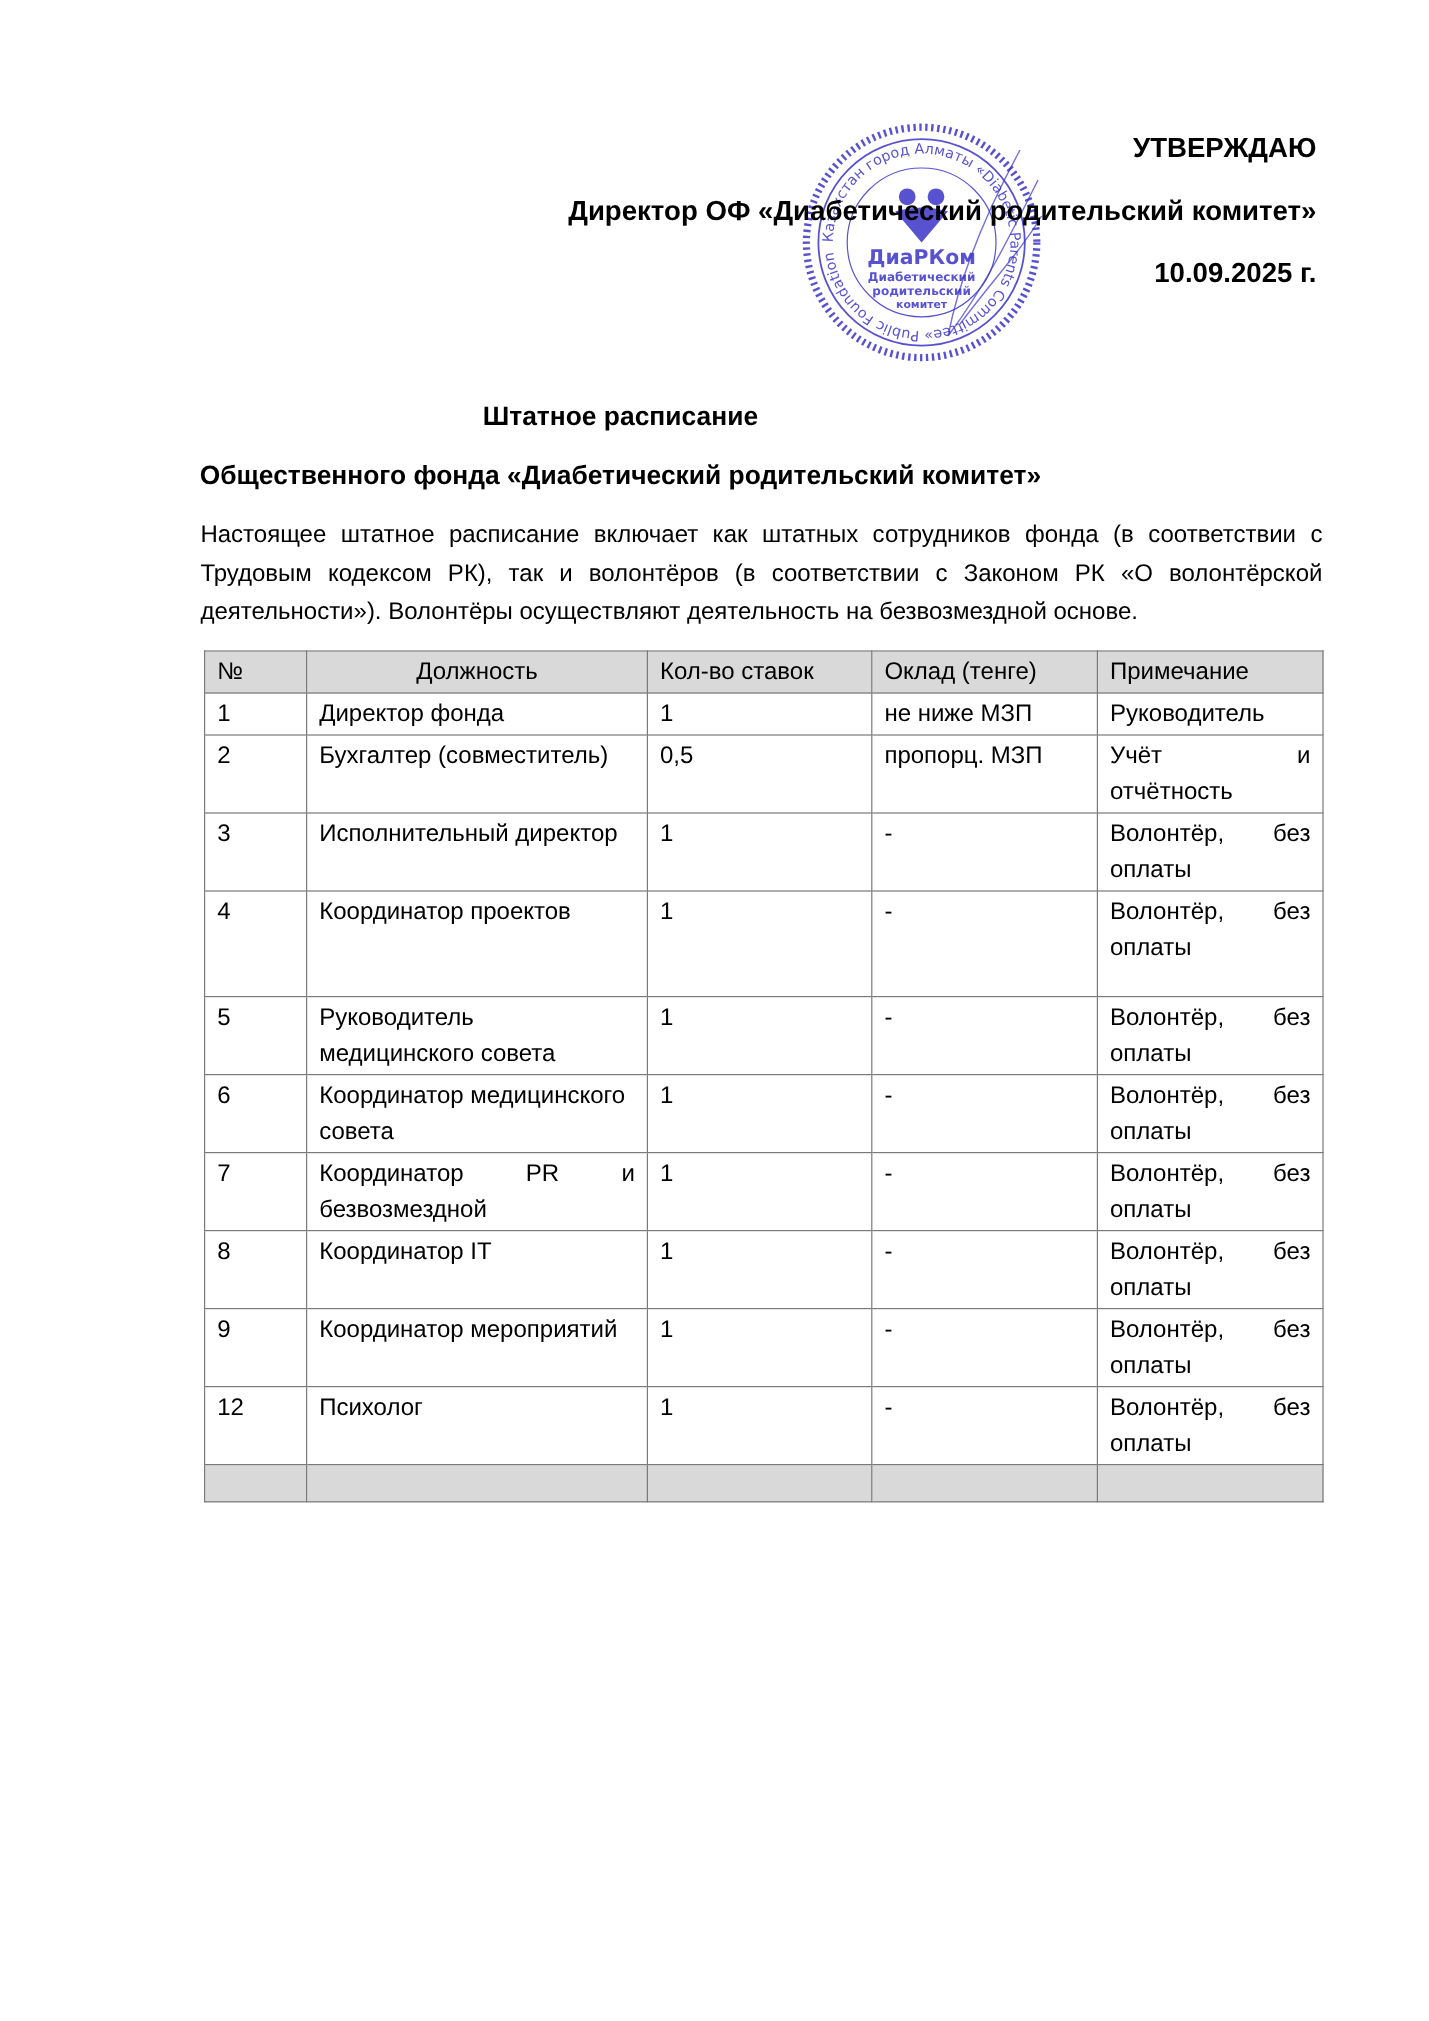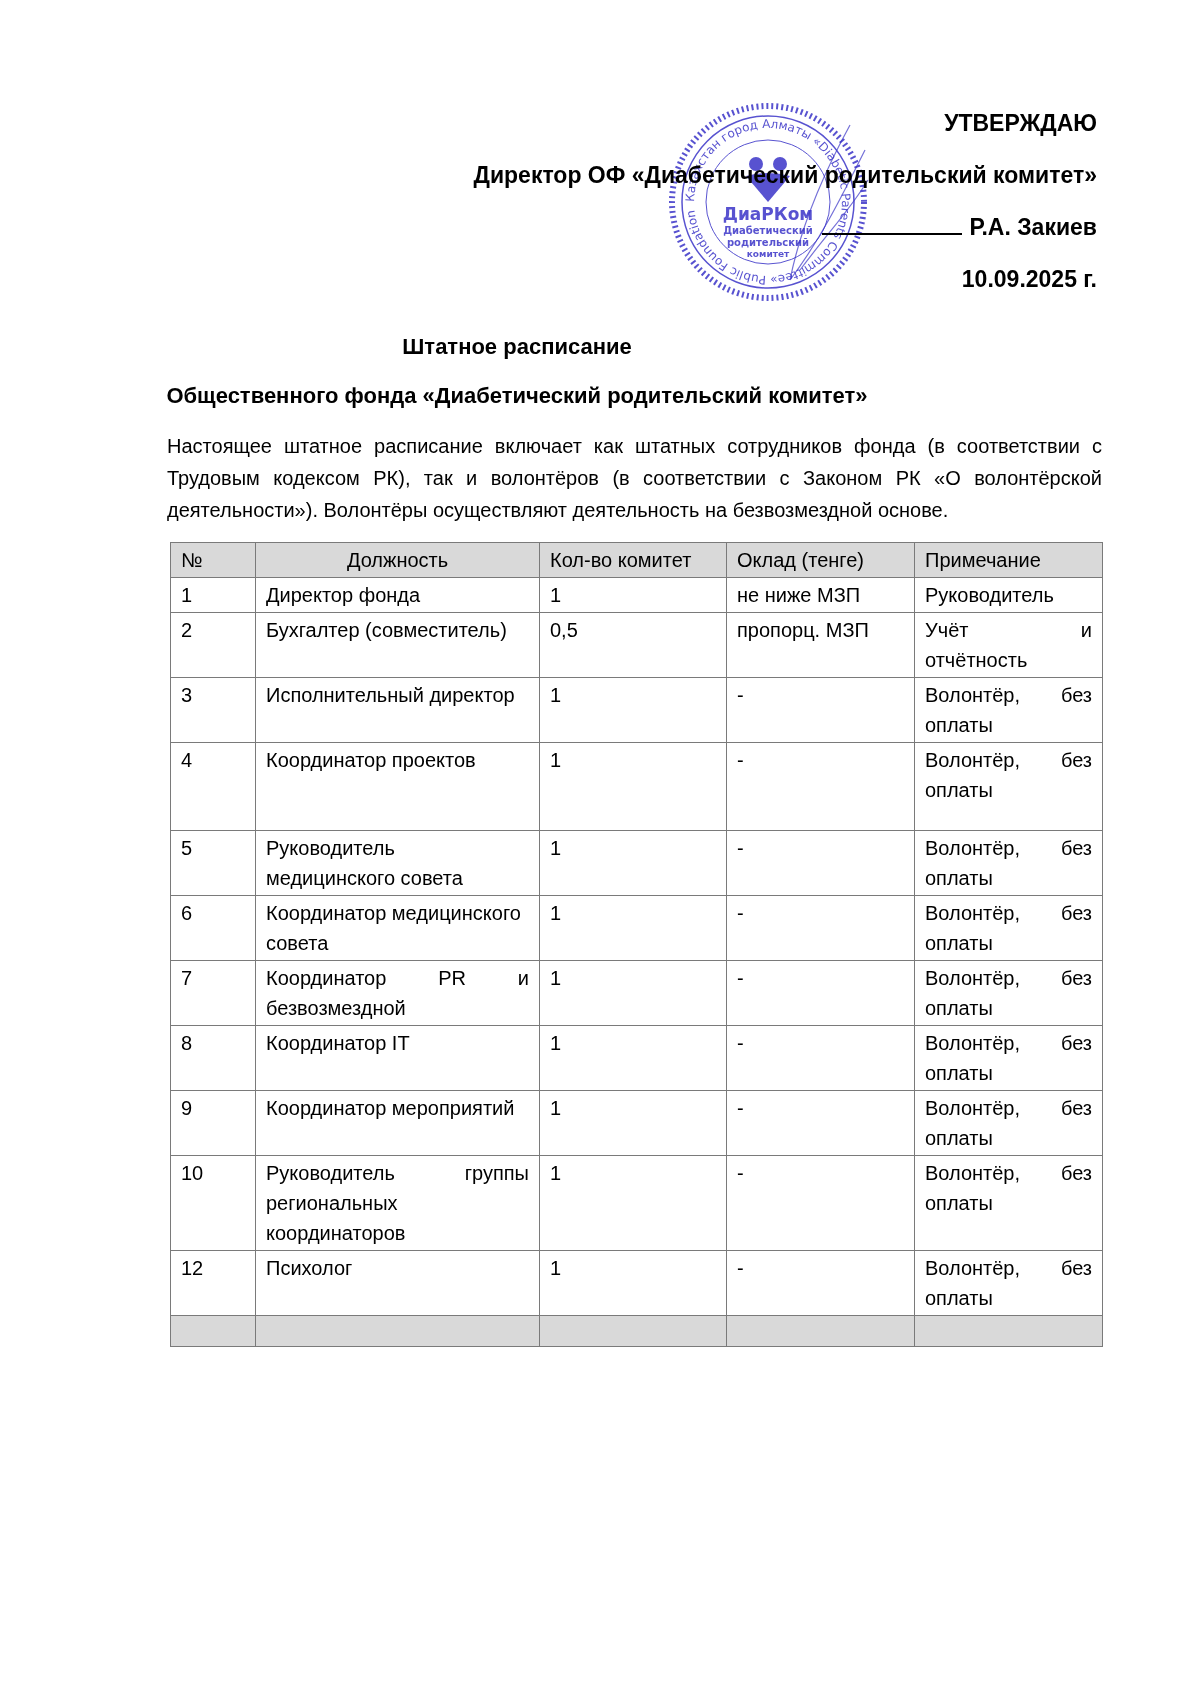--- a/index.html
+++ b/index.html
@@ -39,35 +39,34 @@
   <text x="100" y="155" text-anchor="middle" font-size="9" font-weight="bold" fill="#3b35c8" font-family="DejaVu Sans, sans-serif">комитет</text>
 </svg>
 
 <svg style="position:absolute;left:780px;top:120px;width:90px;height:170px;" viewBox="0 0 90 170">
   <path d="M70,5 C40,60 20,110 10,160 M10,160 C40,120 60,80 85,30 M20,150 C50,110 70,90 88,60" fill="none" stroke="#3b35c8" stroke-width="1.2" opacity="0.7"></path>
 </svg>
 
 <div class="approval">
   <div>УТВЕРЖДАЮ</div>
   <div>Директор ОФ «Диабетический родительский комитет»</div>
-  <div><span class="sigline"></span><span>Р.А. Закиев</span></div>
   <div>10.09.2025 г.</div>
 </div>
 
 <div class="title" style="top:334px;">Штатное расписание</div>
 <div class="title" style="top:383px;">Общественного фонда «Диабетический родительский комитет»</div>
 
 <div class="intro">Настоящее штатное расписание включает как штатных сотрудников фонда (в соответствии с Трудовым кодексом РК), так и волонтёров (в соответствии с Законом РК «О волонтёрской деятельности»). Волонтёры осуществляют деятельность на безвозмездной основе.</div>
 
 <table>
   <thead>
     <tr>
       <th class="col0">№</th>
       <th class="col1 center">Должность</th>
-      <th class="col2">Кол-во комитет</th>
+      <th class="col2">Кол-во ставок</th>
       <th class="col3">Оклад (тенге)</th>
       <th class="col4">Примечание</th>
     </tr>
   </thead>
   <tbody>
     <tr>
         <td>1</td>
         <td>Директор фонда</td>
         <td>1</td>
         <td>не ниже МЗП</td>
@@ -123,27 +122,20 @@
         <td class="justify-first">Волонтёр, без оплаты</td>
       </tr>
     <tr>
         <td>9</td>
         <td>Координатор мероприятий</td>
         <td>1</td>
         <td>-</td>
         <td class="justify-first">Волонтёр, без оплаты</td>
       </tr>
     <tr>
-        <td>10</td>
-        <td class="justify-first">Руководитель группы региональных координаторов</td>
-        <td>1</td>
-        <td>-</td>
-        <td class="justify-first">Волонтёр, без оплаты</td>
-      </tr>
-    <tr>
         <td>12</td>
         <td>Психолог</td>
         <td>1</td>
         <td>-</td>
         <td class="justify-first">Волонтёр, без оплаты</td>
       </tr>
   </tbody>
   <tfoot>
     <tr>
       <td></td>

